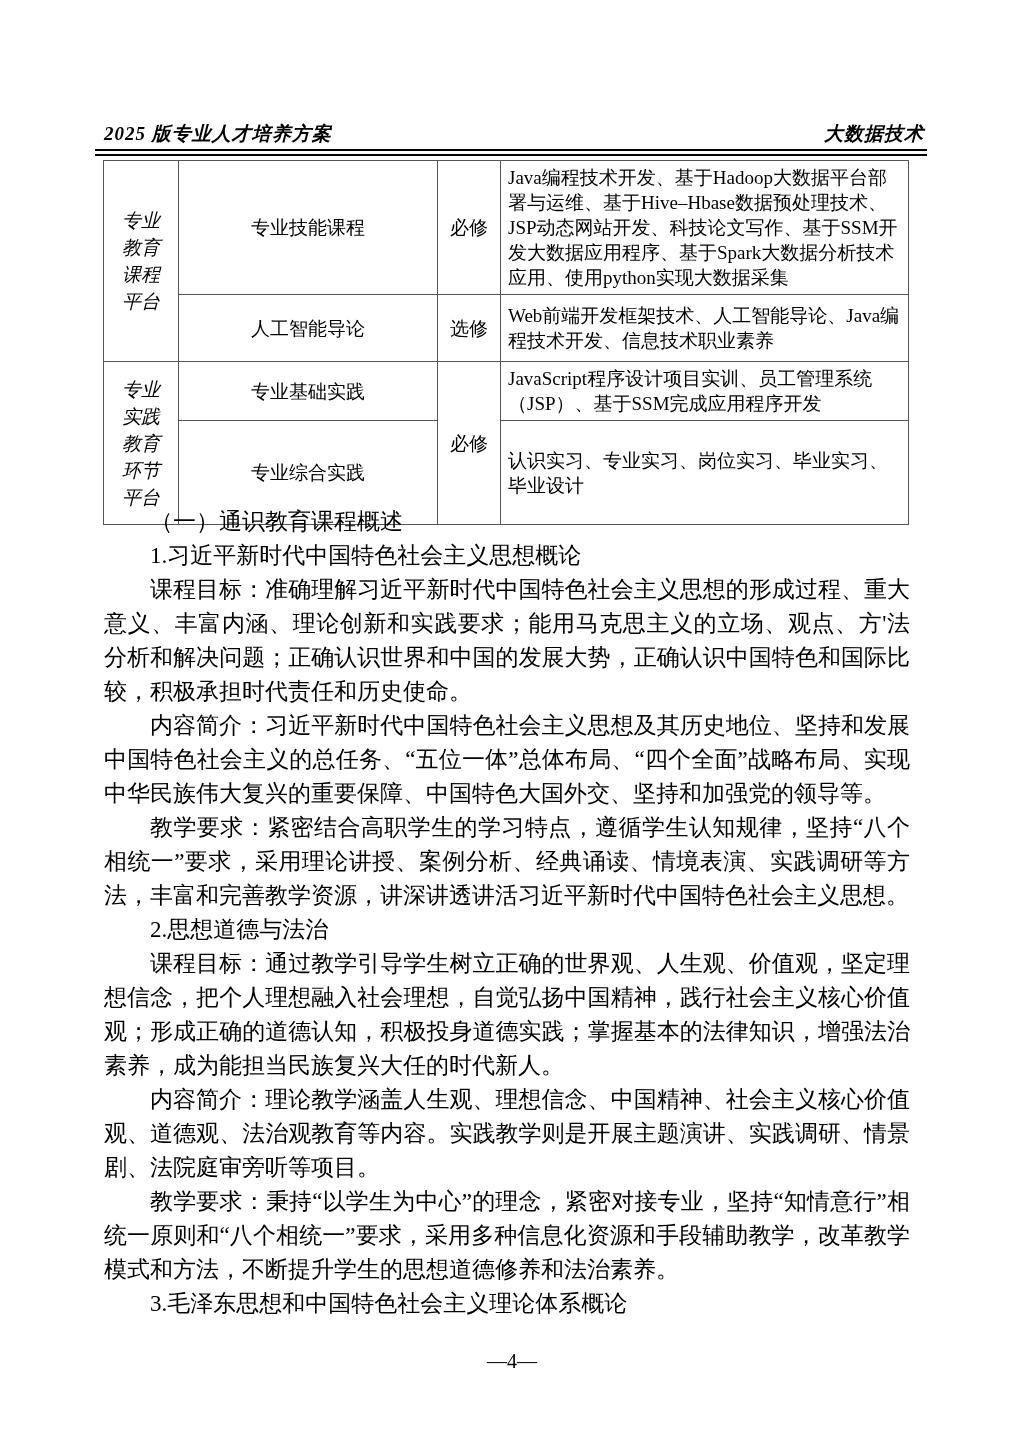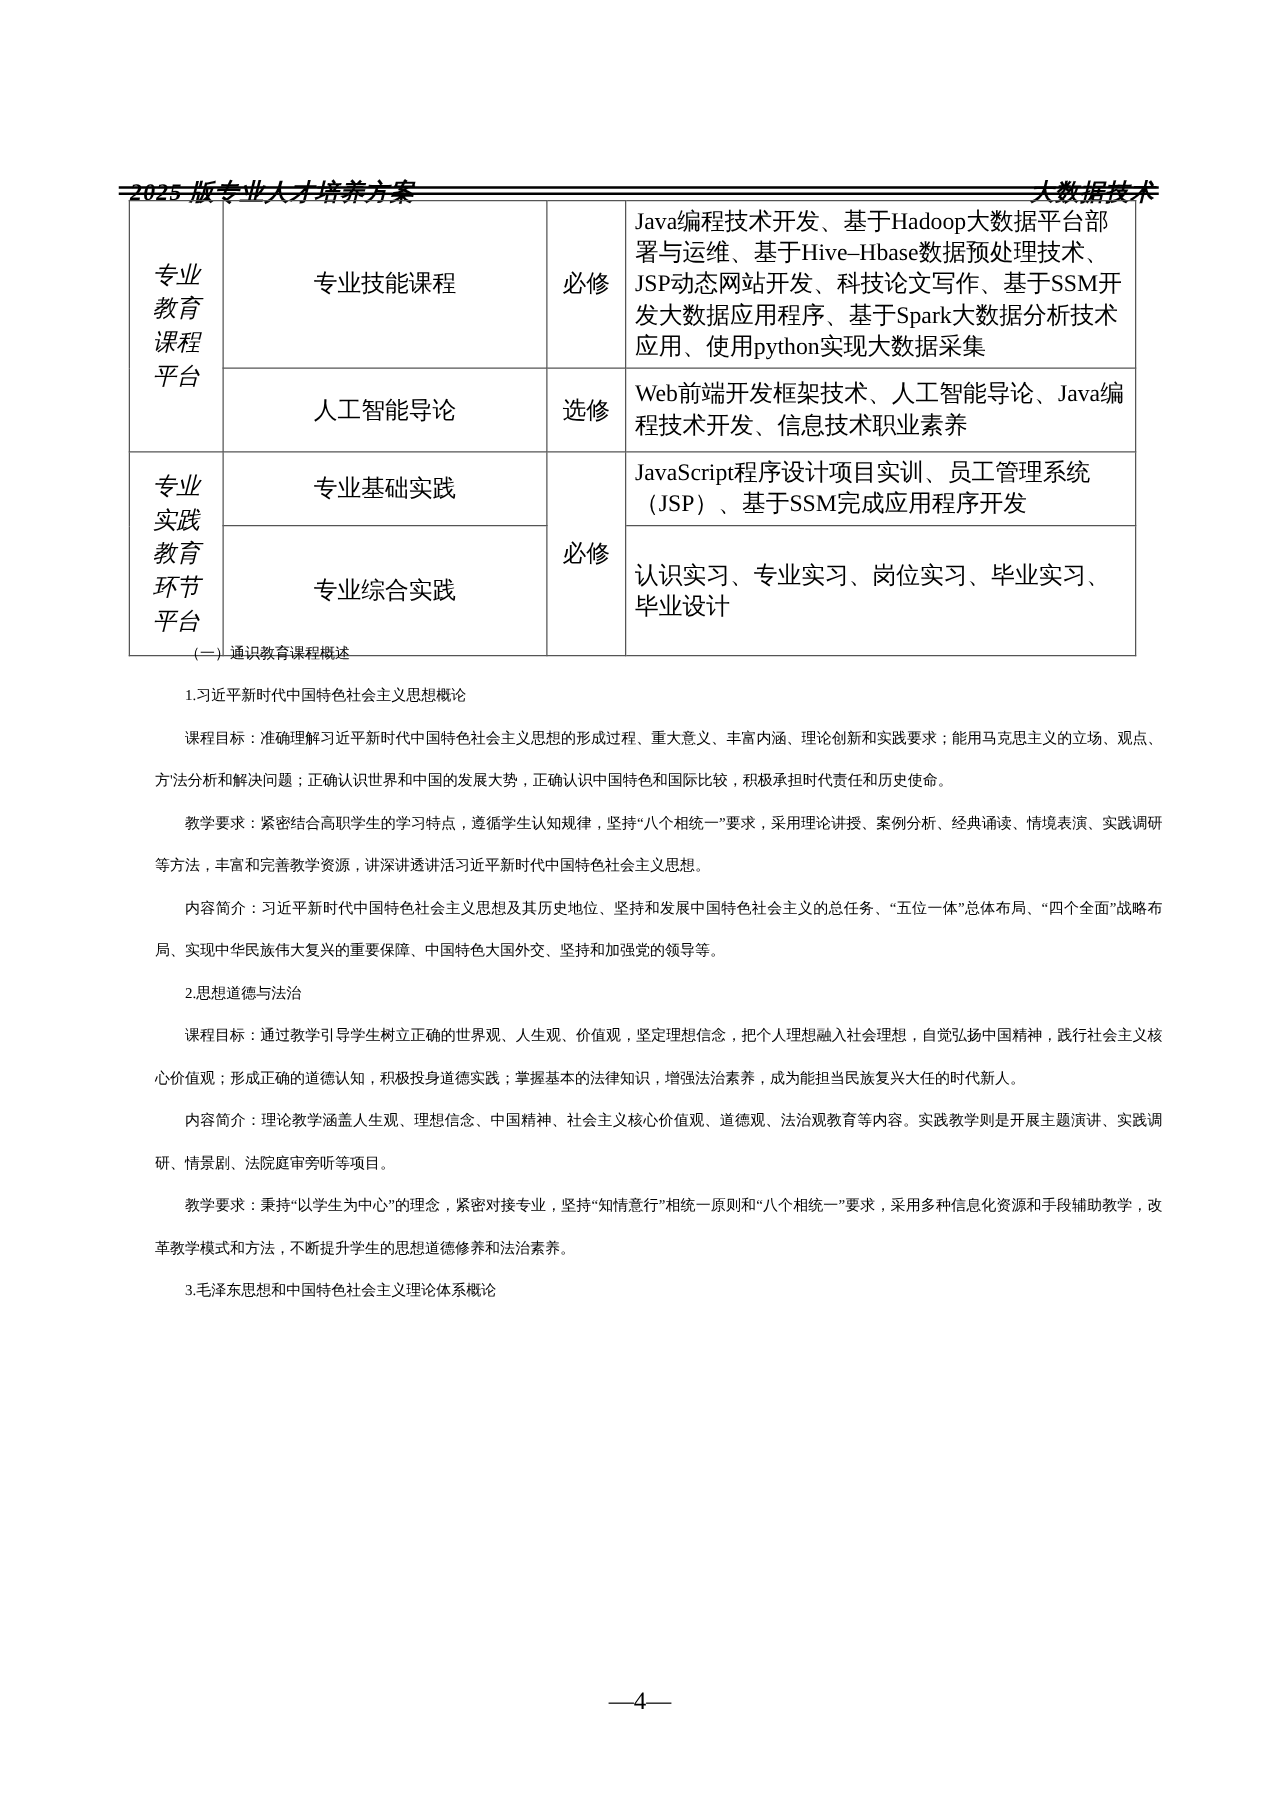--- a/index.html
+++ b/index.html
@@ -20,21 +20,20 @@
     left: 104px;
     right: 100px;
     top: 121px;
     display: flex;
     justify-content: space-between;
     align-items: baseline;
     font-size: 19px;
     font-weight: bold;
     font-style: italic;
     letter-spacing: 1px;
-    margin-top: 20px;
   }
   .header-rule {
     position: absolute;
     left: 95px;
     right: 97px;
     top: 149px;
     height: 3px;
     border-top: 2.5px solid #000;
     border-bottom: 2.5px solid #000;
   }
@@ -75,24 +74,24 @@
   td.c-content{ text-align: left; }
 
   tr.r1 td { height: 119px; }
   tr.r2 td { height: 58px; }
   tr.r3 td { height: 49px; }
   tr.r4 td { height: 95px; }
 
   
   .doc-body {
     position: absolute;
-    left: 124px;
+    left: 104px;
     top: 505px;
     width: 806px;
-    font-size: 12px;
+    font-size: 23px;
     line-height: 34px;
     text-align: justify;
   }
   .doc-body p {
     margin: 0;
     text-indent: 2em;
   }
 
   
   .page-footer {
@@ -148,22 +147,22 @@
         <td class="c-course">专业综合实践</td>
         <td class="c-content">认识实习、专业实习、岗位实习、毕业实习、毕业设计</td>
       </tr>
     </tbody>
   </table>
 
   <main class="doc-body">
     <p>（一）通识教育课程概述</p>
     <p>1.习近平新时代中国特色社会主义思想概论</p>
     <p>课程目标：准确理解习近平新时代中国特色社会主义思想的形成过程、重大意义、丰富内涵、理论创新和实践要求；能用马克思主义的立场、观点、方'法分析和解决问题；正确认识世界和中国的发展大势，正确认识中国特色和国际比较，积极承担时代责任和历史使命。</p>
+    <p>内容简介：习近平新时代中国特色社会主义思想及其历史地位、坚持和发展中国特色社会主义的总任务、“五位一体”总体布局、“四个全面”战略布局、实现中华民族伟大复兴的重要保障、中国特色大国外交、坚持和加强党的领导等。</p>
     <p>教学要求：紧密结合高职学生的学习特点，遵循学生认知规律，坚持“八个相统一”要求，采用理论讲授、案例分析、经典诵读、情境表演、实践调研等方法，丰富和完善教学资源，讲深讲透讲活习近平新时代中国特色社会主义思想。</p>
-    <p>内容简介：习近平新时代中国特色社会主义思想及其历史地位、坚持和发展中国特色社会主义的总任务、“五位一体”总体布局、“四个全面”战略布局、实现中华民族伟大复兴的重要保障、中国特色大国外交、坚持和加强党的领导等。</p>
     <p>2.思想道德与法治</p>
     <p>课程目标：通过教学引导学生树立正确的世界观、人生观、价值观，坚定理想信念，把个人理想融入社会理想，自觉弘扬中国精神，践行社会主义核心价值观；形成正确的道德认知，积极投身道德实践；掌握基本的法律知识，增强法治素养，成为能担当民族复兴大任的时代新人。</p>
     <p>内容简介：理论教学涵盖人生观、理想信念、中国精神、社会主义核心价值观、道德观、法治观教育等内容。实践教学则是开展主题演讲、实践调研、情景剧、法院庭审旁听等项目。</p>
     <p>教学要求：秉持“以学生为中心”的理念，紧密对接专业，坚持“知情意行”相统一原则和“八个相统一”要求，采用多种信息化资源和手段辅助教学，改革教学模式和方法，不断提升学生的思想道德修养和法治素养。</p>
     <p>3.毛泽东思想和中国特色社会主义理论体系概论</p>
   </main>
 
   <div class="page-footer">
     <span>—4—</span>
   </div>

